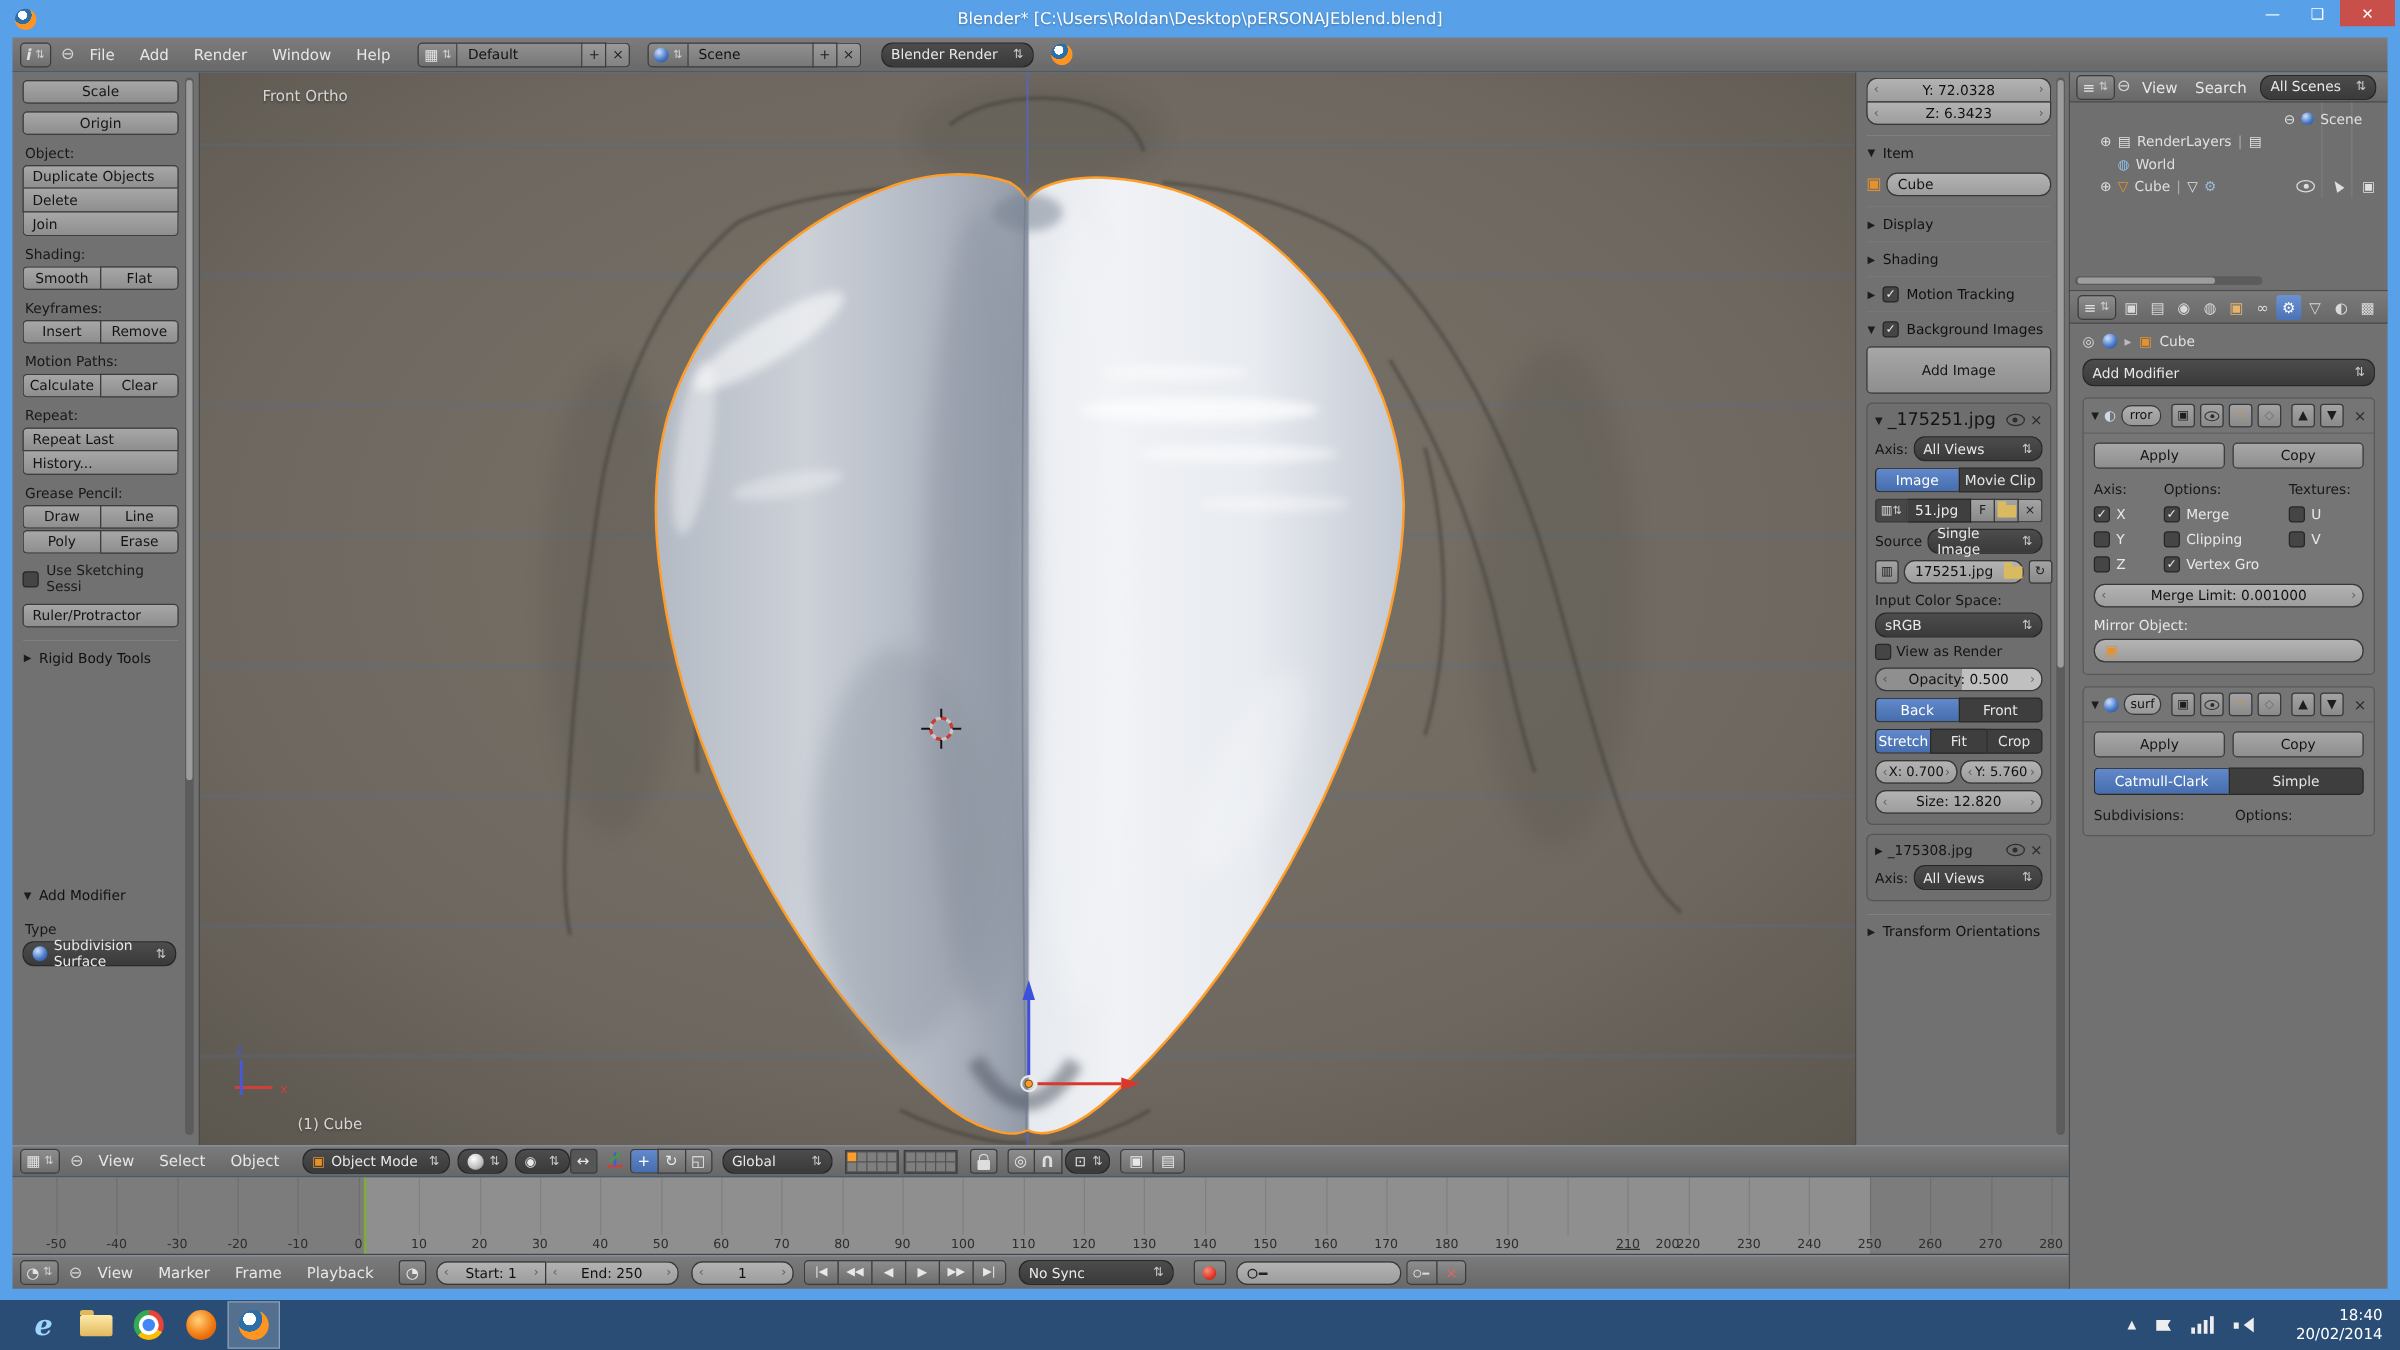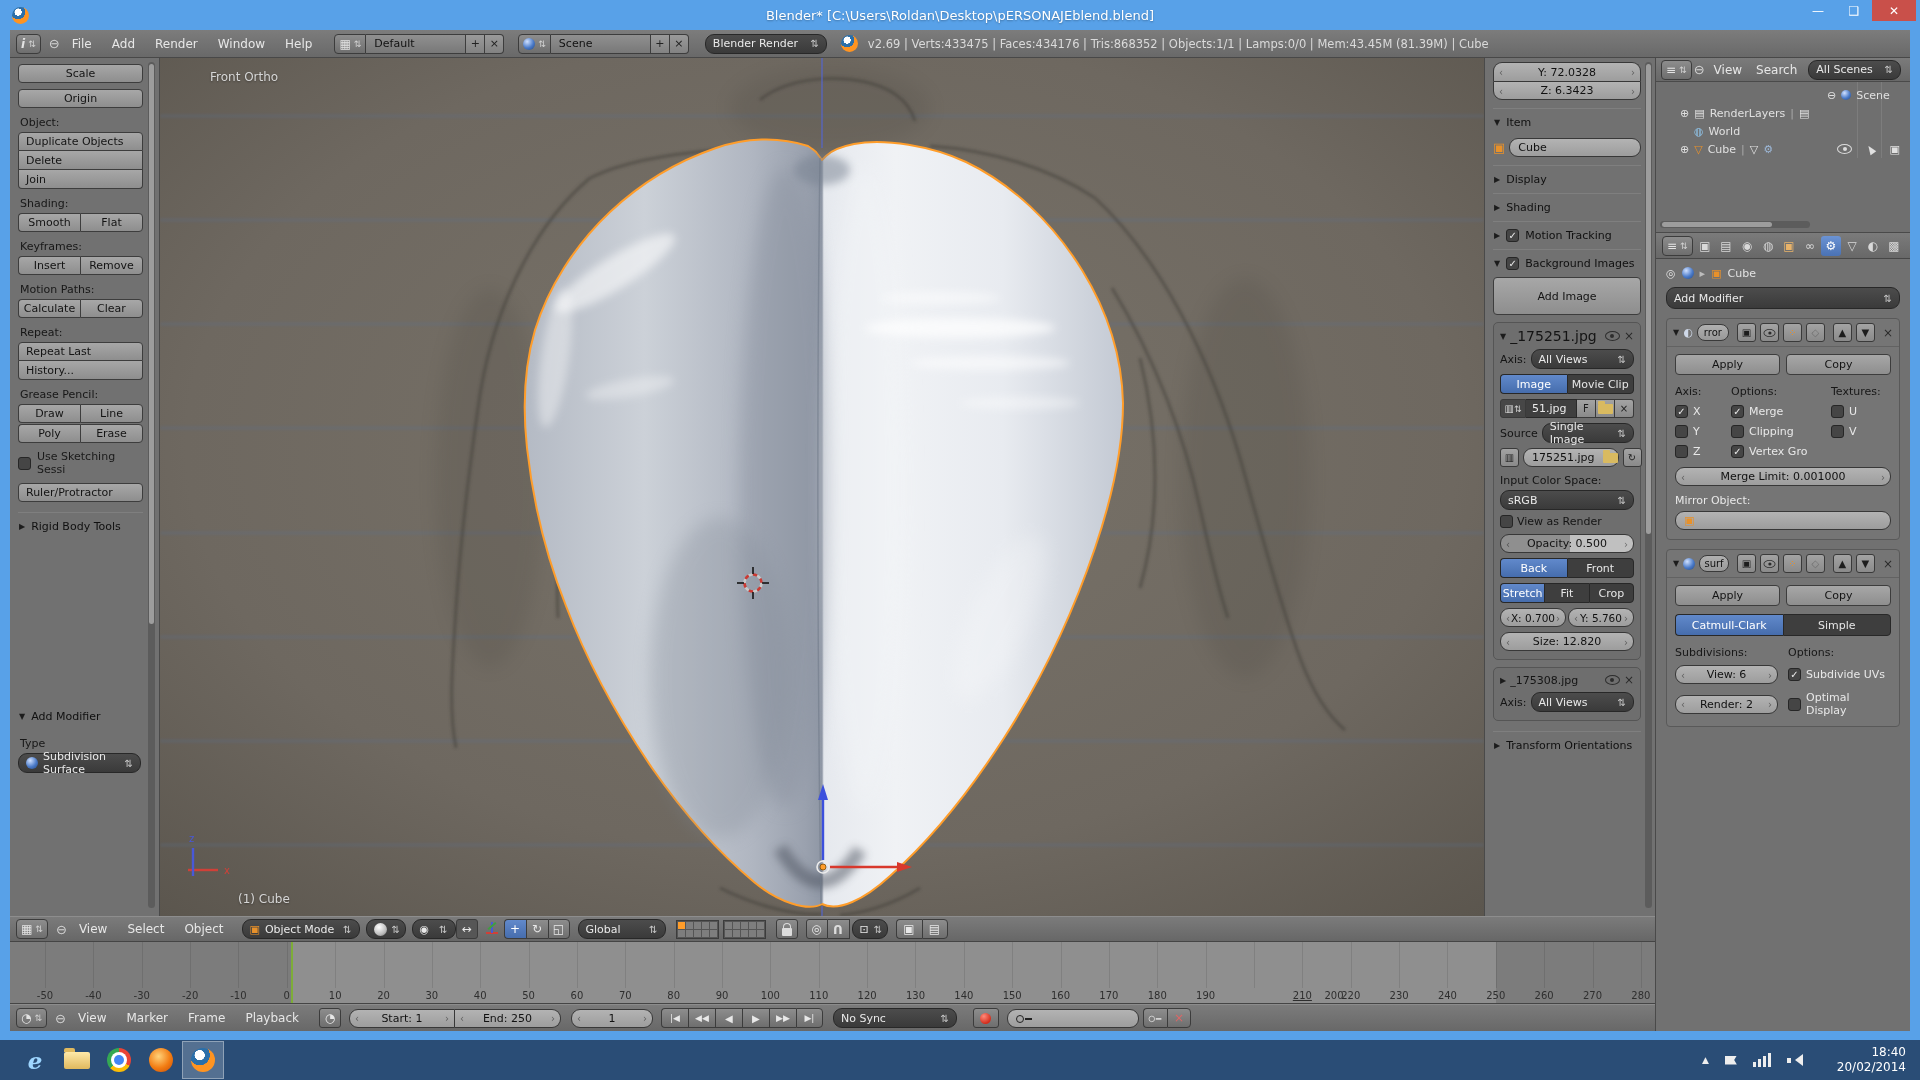--- a/index.html
+++ b/index.html
@@ -222,21 +222,20 @@
       </div>
     <div class="namefield" data-name="scene-name">Scene</div>
     <div class="sqbtn" data-name="add-scene-button">+</div>
     <div class="sqbtn" data-name="delete-scene-button">×</div>
   </div>
   <div class="dd" style="width:122px;margin-left:16px" data-name="render-engine-dropdown">
       <span>Blender Render</span>
       <span class="arr">⇅</span>
     </div>
   <span class="blogo" style="margin-left:14px" data-name="blender-logo-icon"></span>
-  <span class="stats" data-name="scene-statistics">v2.69 | Verts:433475 | Faces:434176 | Tris:868352 | Objects:1/1 | Lamps:0/0 | Mem:43.45M (81.39M) | Cube</span>
 </div>
 
 <div class="abs" id="toolshelf" data-name="tool-shelf">
   <div class="btn" data-name="scale-button">Scale</div>
   <div class="gap6"></div>
   <div class="btn" data-name="origin-button">Origin</div>
   <div class="seclbl" data-name="object-section-label">Object:</div>
   <div class="stack">
     <div class="btn" style="justify-content:flex-start;padding-left:7px" data-name="duplicate-objects-button">Duplicate Objects</div>
     <div class="btn" style="justify-content:flex-start;padding-left:7px" data-name="delete-button">Delete</div>
@@ -724,21 +723,21 @@
     </div>
   <div class="minusbtn" style="margin-left:6px" data-name="collapse-menus-button">⊖</div>
   <span class="menu" data-name="menu-view">View</span>
   <span class="menu" data-name="menu-marker">Marker</span>
   <span class="menu" data-name="menu-frame">Frame</span>
   <span class="menu" data-name="menu-playback">Playback</span>
   <div class="hbtn" style="margin-left:10px;border-radius:3px" data-name="use-preview-range-toggle">
       <span class="i-clock"></span>
     </div>
   <div style="display:flex;margin-left:8px">
-    <div class="pill" style="width:106px;border-radius:9px 0 0 9px" data-name="start-frame-field">Start: 1</div>
+    <div class="pill" style="width:88px;border-radius:9px 0 0 9px" data-name="start-frame-field">Start: 1</div>
     <div class="pill" style="width:106px;border-radius:0 9px 9px 0;border-left:none" data-name="end-frame-field">End: 250</div>
   </div>
   <div class="pill" style="width:82px;margin-left:10px" data-name="current-frame-field">1</div>
   <div class="hgroup" style="margin-left:8px">
     <div class="hbtn" style="width:27px;font-size:9px" data-name="jump-to-start-button">|◀</div>
     <div class="hbtn" style="width:27px;font-size:9px" data-name="jump-prev-keyframe-button">◀◀</div>
     <div class="hbtn" style="width:27px;font-size:10px" data-name="play-reverse-button">◀</div>
     <div class="hbtn" style="width:27px;font-size:10px" data-name="play-button">▶</div>
     <div class="hbtn" style="width:27px;font-size:9px" data-name="jump-next-keyframe-button">▶▶</div>
     <div class="hbtn" style="width:27px;font-size:9px" data-name="jump-to-end-button">▶|</div>
@@ -935,32 +934,20 @@
         <div class="btn" style="height:21px" data-name="copy-button">Copy</div>
       </div>
       <div class="seg" style="margin-top:8px">
         <div class="tgl sel" style="height:22px" data-name="catmull-clark-toggle">Catmull-Clark</div>
         <div class="tgl" style="height:22px" data-name="simple-toggle">Simple</div>
       </div>
       <div class="subgrid" style="margin-top:10px">
         <span class="collbl" data-name="subdivisions-label">Subdivisions:</span>
         <span class="collbl" data-name="options-label">Options:</span>
       </div>
-      <div class="subgrid" style="row-gap:7px;align-items:center">
-        <div class="pill" data-name="view-subdivisions-slider">View: 6</div>
-        <span class="cbitem">
-            <span class="cb on" data-name="subdivide-uvs-checkbox"></span>
-            <span>Subdivide UVs</span>
-          </span>
-        <div class="pill" data-name="render-subdivisions-slider">Render: 2</div>
-        <span class="cbitem">
-            <span class="cb" data-name="optimal-display-checkbox"></span>
-            <span>Optimal Display</span>
-          </span>
-      </div>
     </div>
   </div>
 </div>
 
 <div class="abs" id="taskbar" data-name="windows-taskbar">
   <div class="taskbtn" data-name="taskbar-ie-icon">
       <span class="icon-ie">e</span>
     </div>
   <div class="taskbtn" data-name="taskbar-explorer-icon">
       <span class="icon-exp"></span>

